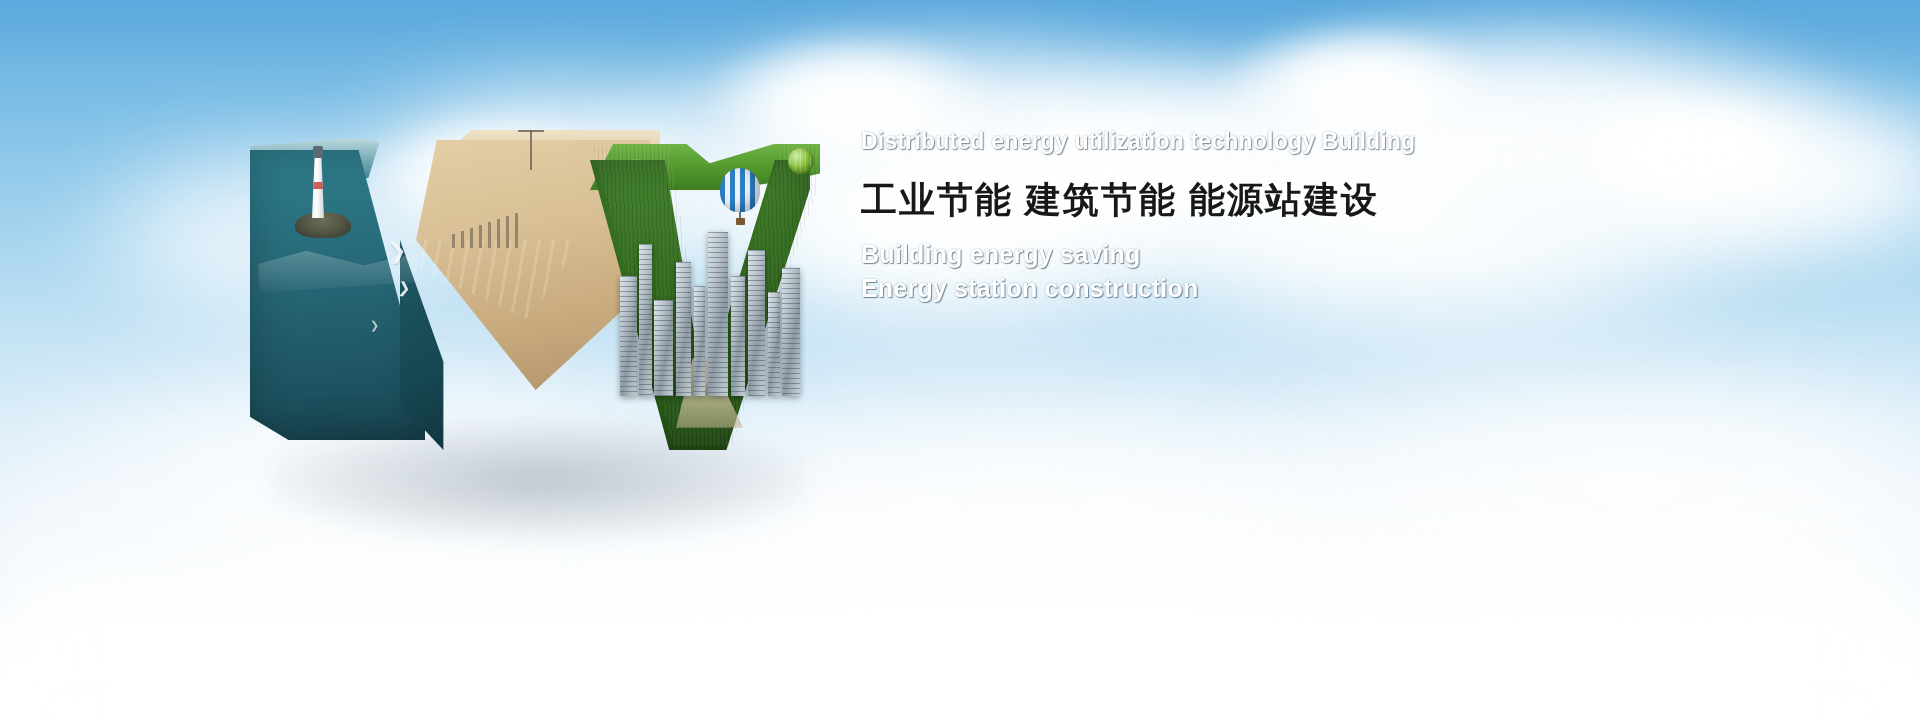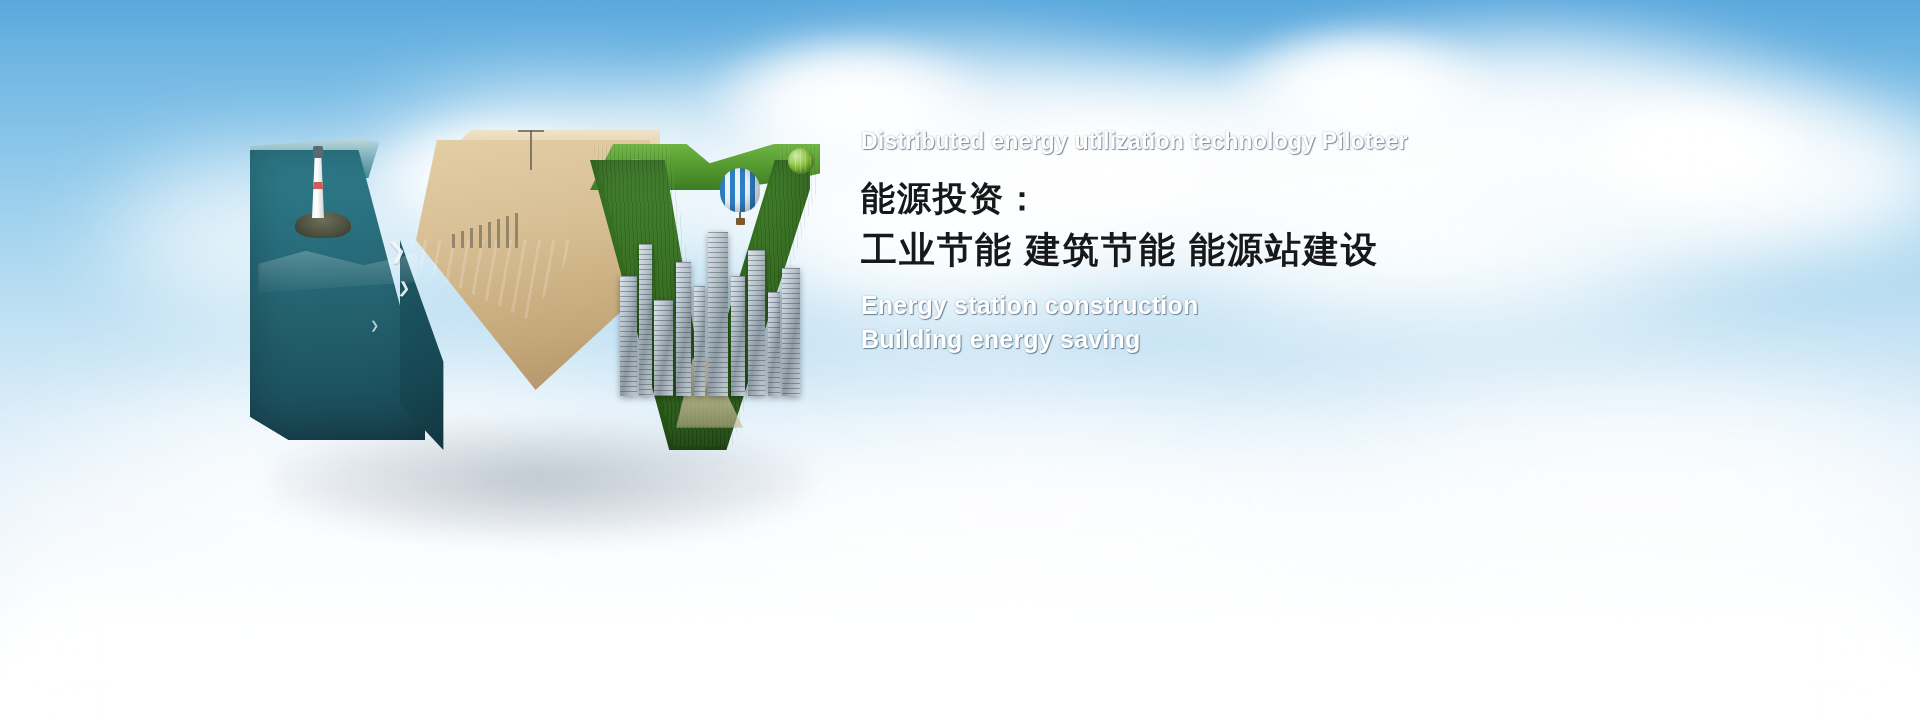--- a/index.html
+++ b/index.html
@@ -338,23 +338,22 @@
         <div class="bl-line"></div>
         <div class="bl-basket"></div>
       </div>
 
       <div class="globe"></div>
     </div>
   </div>
 
   <div class="copy">
 
-    <p class="sub-en">Distributed energy utilization technology Piloteer</p>
-
-    <p class="invest">能源投资：</p>
+    <p class="sub-en">Distributed energy utilization technology Building</p>
+
 
     <p class="services">工业节能  建筑节能  能源站建设</p>
 
+    <p class="en-line">Building energy saving</p>
     <p class="en-line">Energy station construction</p>
-    <p class="en-line">Building energy saving</p>
   </div>
 
 </div>
 
 </body></html>

